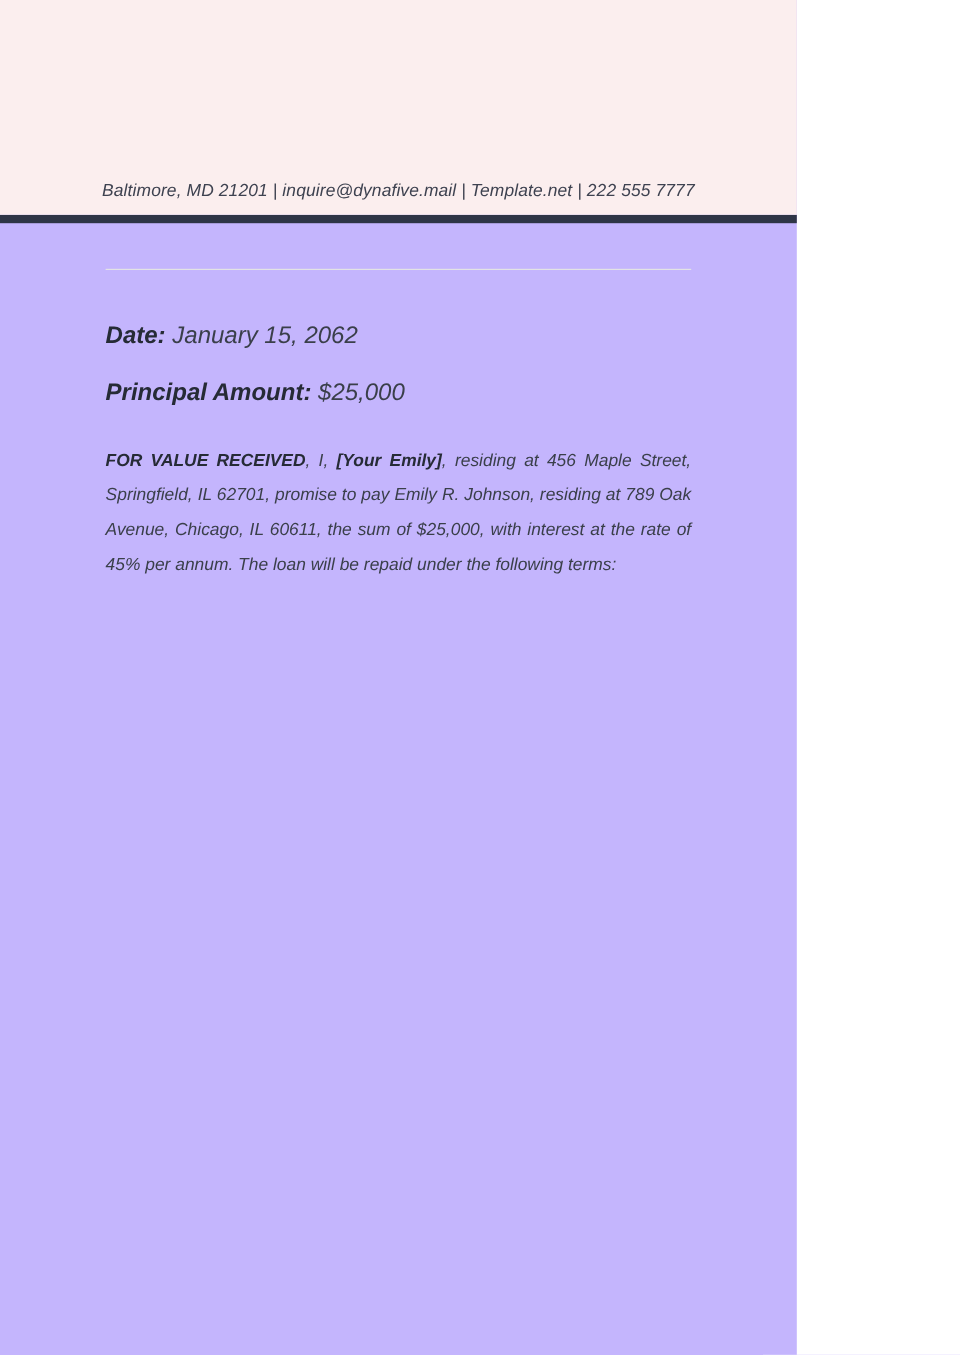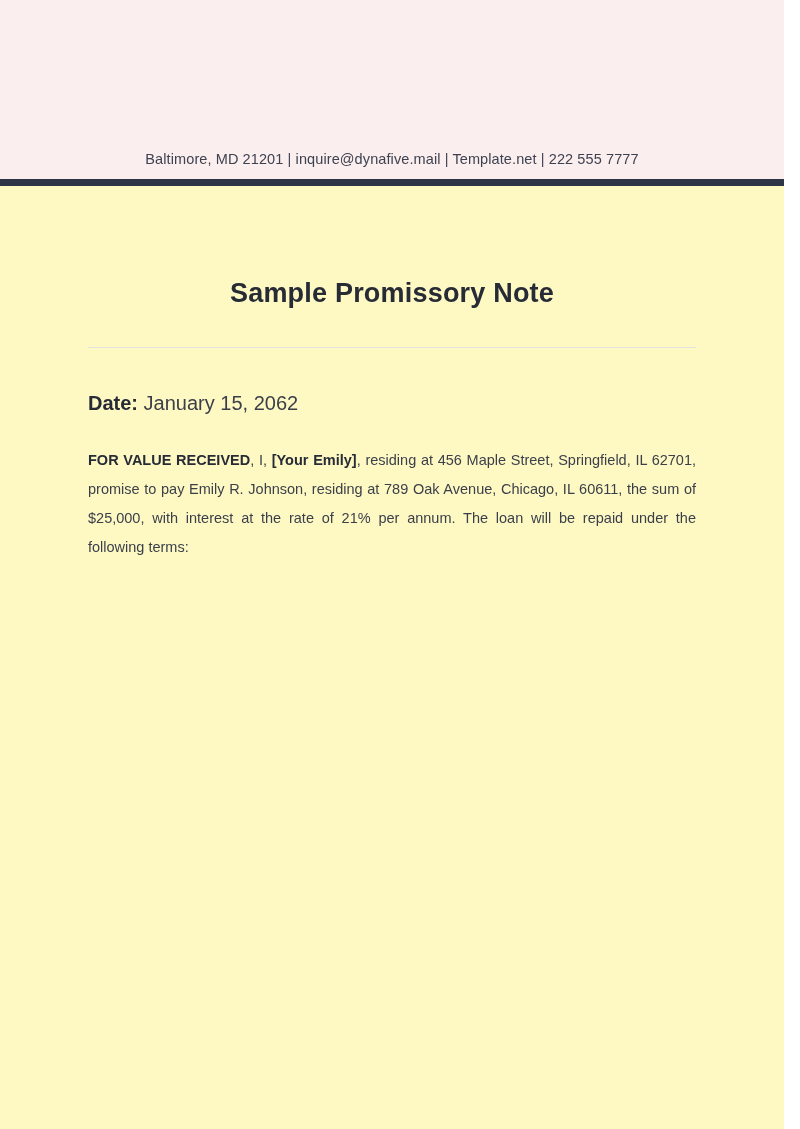--- a/index.html
+++ b/index.html
@@ -10,24 +10,25 @@
     width: 800px;
     height: 1129px;
     background: #ffffff;
     font-family: "Liberation Sans", sans-serif;
     color: #3a3f4a;
     overflow: hidden;
   }
 
   .page {
     position: relative;
-    width: 784px;
+    width: 664px;
     height: 1129px;
-    background: #fef9c3;
+    background: #c4b5fd;
     box-sizing: border-box;
+    font-style: italic;
   }
 
   
   .header-band {
     position: relative;
     width: 100%;
     height: 179px;
     background: #fbeeee;
     box-sizing: border-box;
   }
@@ -114,35 +115,38 @@
 <div class="page">
 
   <div class="header-band">
     <div class="header-contact">Baltimore, MD 21201 | inquire@dynafive.mail | Template.net | 222 555 7777</div>
   </div>
 
   <div class="header-rule"></div>
 
   <div class="doc-body">
 
-    <div class="doc-title">Sample Promissory Note</div>
 
     <div class="title-divider"></div>
 
     <div class="meta-block">
 
       <div class="meta-line">
         <span class="meta-label">Date:</span>
         <span class="meta-value">January 15, 2062</span>
       </div>
 
+      <div class="meta-line">
+        <span class="meta-label">Principal Amount:</span>
+        <span class="meta-value">$25,000</span>
+      </div>
 
     </div>
 
     <div class="body-paragraph">
-      <b>FOR VALUE RECEIVED</b><span>, I, </span><b>[Your Emily]</b><span>, residing at 456 Maple Street, Springfield, IL 62701, promise to pay Emily R. Johnson, residing at 789 Oak Avenue, Chicago, IL 60611, the sum of $25,000, with interest at the rate of 21% per annum. The loan will be repaid under the following terms:</span>
+      <b>FOR VALUE RECEIVED</b><span>, I, </span><b>[Your Emily]</b><span>, residing at 456 Maple Street, Springfield, IL 62701, promise to pay Emily R. Johnson, residing at 789 Oak Avenue, Chicago, IL 60611, the sum of $25,000, with interest at the rate of 45% per annum. The loan will be repaid under the following terms:</span>
     </div>
 
     <div class="spacer-rest"></div>
 
   </div>
 
 </div>
 
 </body></html>

